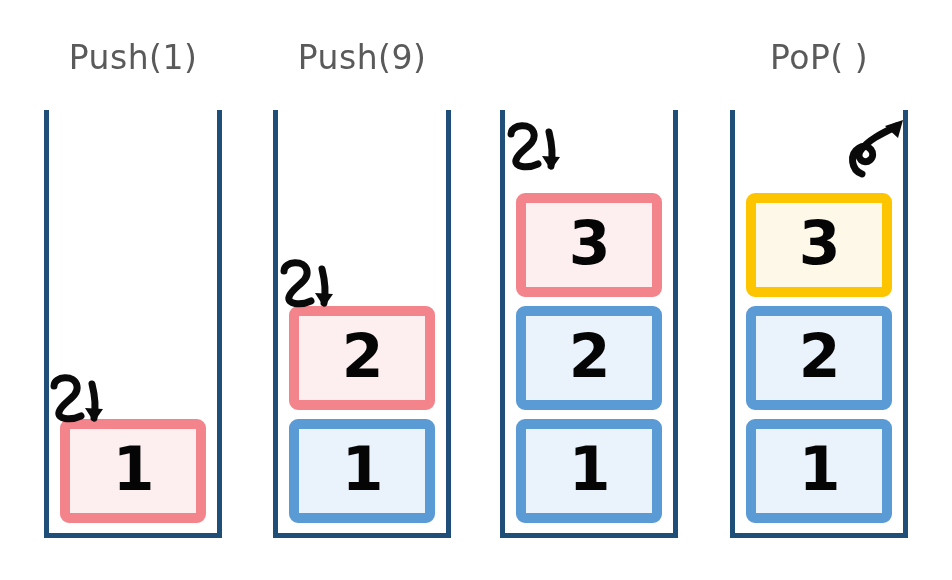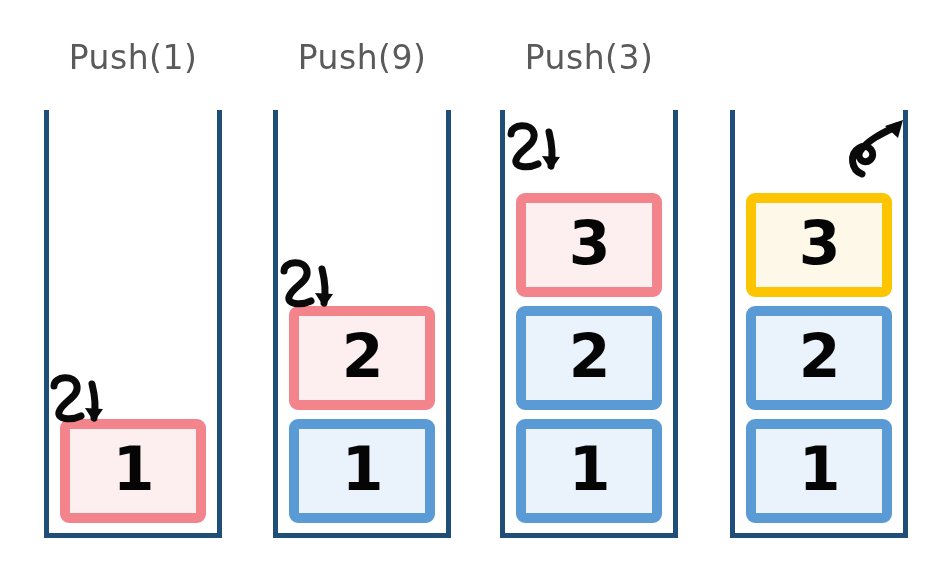--- a/index.html
+++ b/index.html
@@ -123,36 +123,36 @@
           <div class="cell blue">
             <span class="cell-value">1</span>
           </div>
           <div class="cell pink">
             <span class="cell-value">2</span>
           </div>
         </div>
       </div>
     </div>
     <div class="panel" style="left: 478px; width: 222px;">
-      <div class="panel-title">Push(3)</div>
       <div class="stack" style="border-color: rgb(31, 78, 121);">
         <div class="slots">
           <div class="cell blue">
             <span class="cell-value">1</span>
           </div>
           <div class="cell blue">
             <span class="cell-value">2</span>
           </div>
           <div class="cell pink">
             <span class="cell-value">3</span>
           </div>
         </div>
       </div>
     </div>
     <div class="panel" style="left: 708px; width: 222px;">
+      <div class="panel-title">PoP( )</div>
       <div class="stack" style="border-color: rgb(31, 78, 121);">
         <div class="slots">
           <div class="cell blue">
             <span class="cell-value">1</span>
           </div>
           <div class="cell blue">
             <span class="cell-value">2</span>
           </div>
           <div class="cell yellow">
             <span class="cell-value">3</span>

